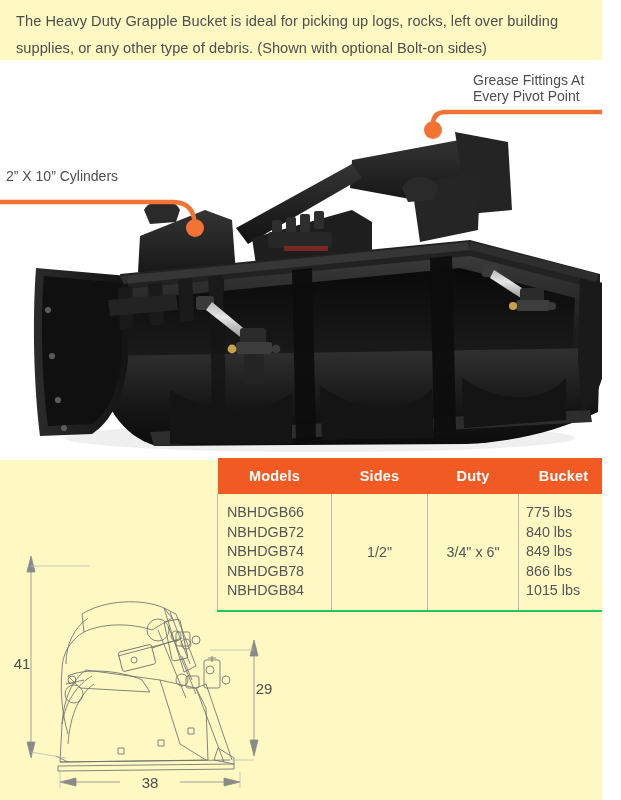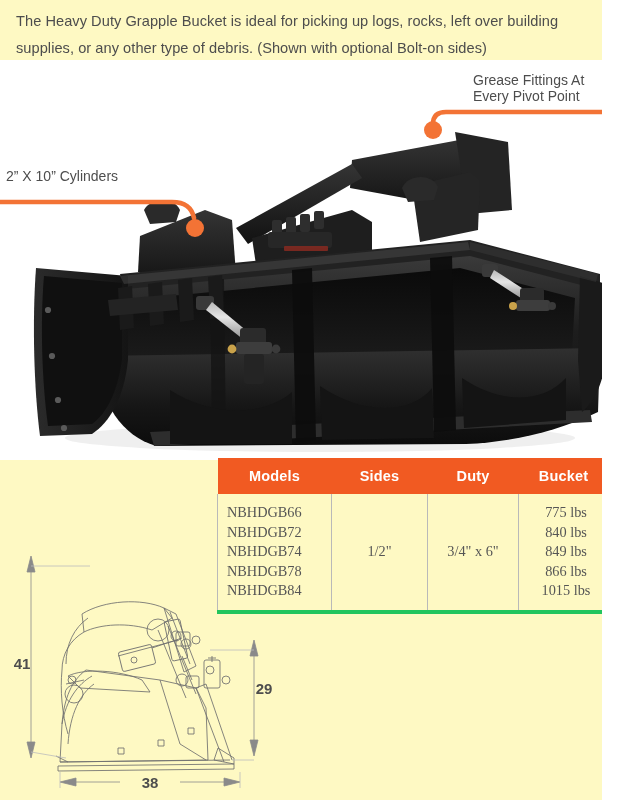--- a/index.html
+++ b/index.html
@@ -76,51 +76,49 @@
     padding: 10px 4px;
     text-align: center;
     border: none;
     letter-spacing: 0.2px;
   }
   #spec-table td {
     font-size: 14.3px;
     color: #555555;
     border-left: 1px solid #b9b9b9;
     border-right: 1px solid #b9b9b9;
-    border-bottom: 4px solid #22c55e;
+    border-bottom: 2px solid #22c55e;
     vertical-align: middle;
     padding: 0;
-    font-family: Liberation Serif, serif;
   }
   #spec-table td.models-cell {
     padding: 9px 0 9px 9px;
     text-align: left;
     line-height: 19.5px;
     white-space: pre-line;
   }
   #spec-table td.center-cell { text-align: center; }
   #spec-table td.weight-cell {
-    padding: 9px 11px 9px 16px;
-    text-align: center;
+    padding: 9px 11px 9px 7px;
+    text-align: left;
     line-height: 19.5px;
     white-space: pre-line;
   }
   .col-models { width: 114px; }
   .col-sides  { width: 96px; }
   .col-edge   { width: 91px; }
   .col-weight { width: 90px; }
 
   
   #drawing {
     position: absolute;
     left: 0;
     top: 548px;
     width: 300px;
     height: 252px;
-    font-weight: bold;
   }
   #drawing-svg { display: block; width: 300px; height: 252px; }
 </style>
 </head>
 <body>
 
 <div id="page">
 
   <p id="intro">The Heavy Duty Grapple Bucket is ideal for picking up logs, rocks, left over building supplies, or any other type of debris. (Shown with optional Bolt-on sides)</p>
 

